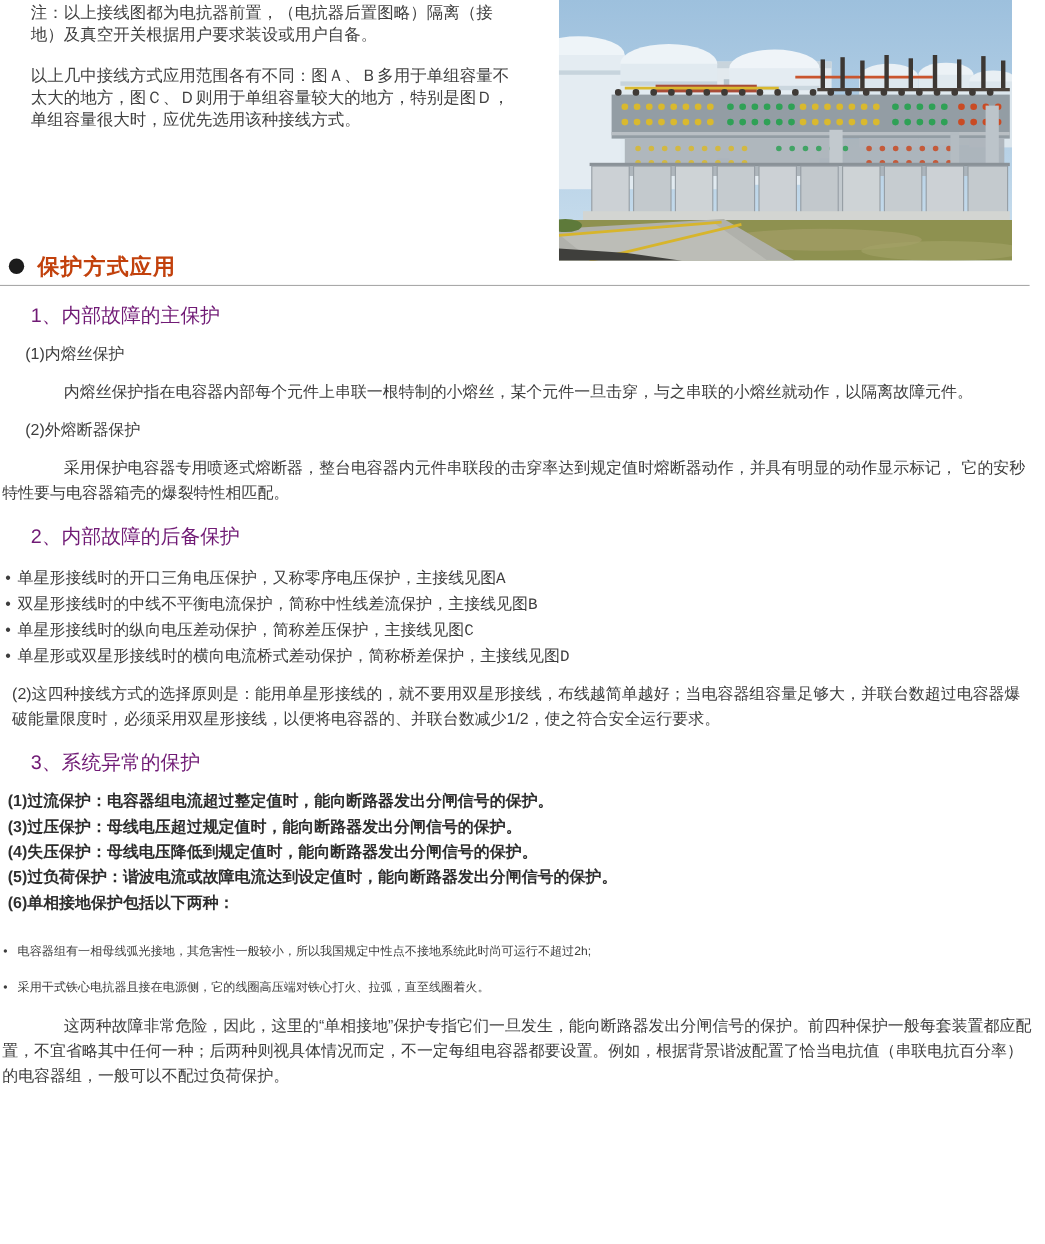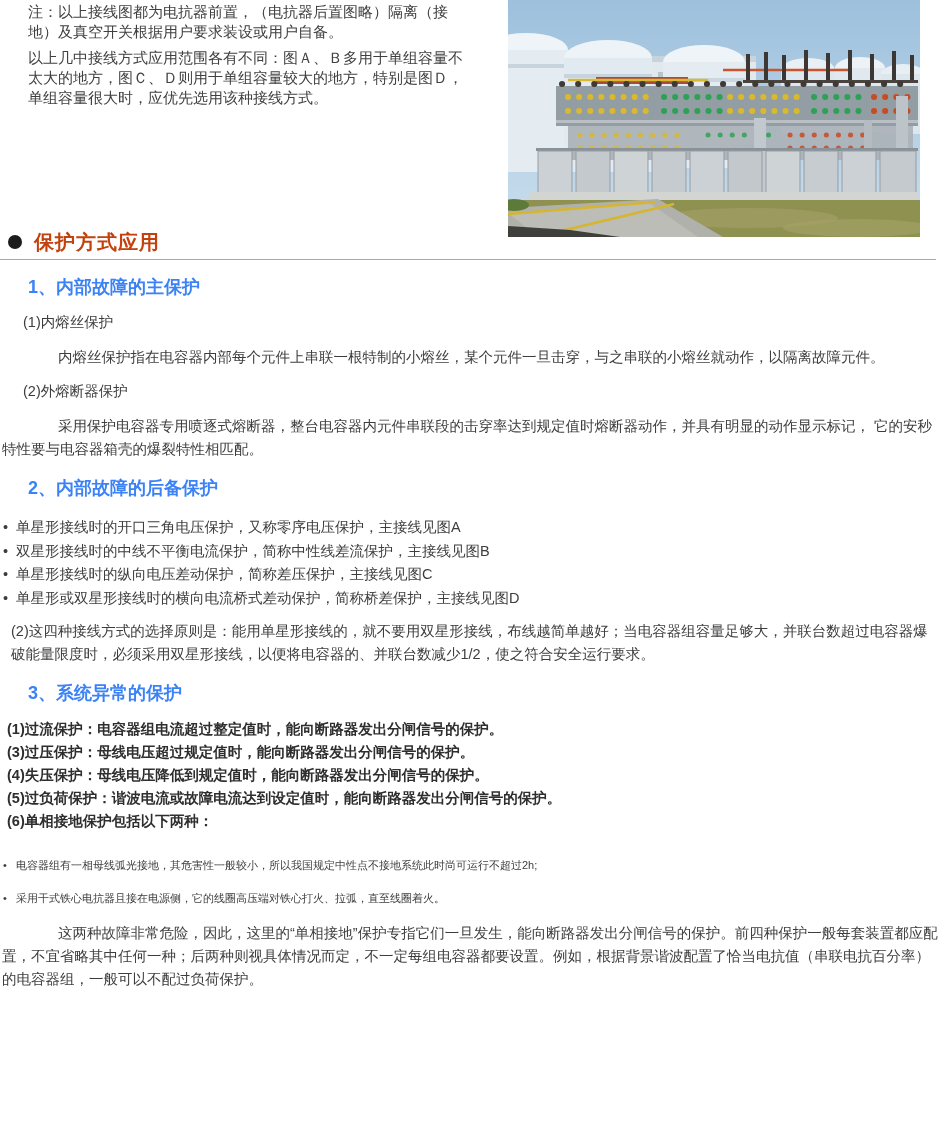--- a/index.html
+++ b/index.html
@@ -2,38 +2,38 @@
 <html><head>
 <meta charset="utf-8">
 <style>
   html,body{margin:0;padding:0;background:#ffffff;}
   .page{position:relative;width:950px;height:1131px;background:#fff;overflow:hidden;
         font-family:"Liberation Sans","DejaVu Sans",sans-serif;color:#3d3d3d;}
 
   
   .top-notes{position:absolute;left:28px;top:2px;width:437px;font-size:15px;line-height:20px;color:#404040;}
   .top-notes p{margin:0;}
-  .top-notes p + p{margin-top:6px;}
+  .top-notes p + p{margin-top:18px;}
 
   
   .photo{position:absolute;left:508px;top:0;width:412px;height:237px;overflow:hidden;}
 
   
   .main{position:absolute;left:0;top:230px;width:950px;}
   .sec-head{display:flex;align-items:center;height:24px;padding-left:8px;}
   .dot{width:14px;height:14px;border-radius:50%;background:#1c1c1c;margin-right:12px;flex:0 0 auto;}
   .sec-title{font-size:20px;font-weight:700;color:#c2410c;letter-spacing:1px;}
   .rule{border:0;border-top:1px solid #a9a9a9;margin:5px 14px 0 0;}
 
-  .h2{font-size:18px;line-height:22px;font-weight:700;color:#3b82f6;padding-left:28px;margin:16px 0 0;}
+  .h2{font-size:18px;line-height:22px;font-weight:400;color:#701a75;padding-left:28px;margin:16px 0 0;}
   .sublabel{font-size:14.5px;line-height:20px;padding-left:23px;margin:14px 0 0;}
   .para{font-size:14.5px;line-height:23px;margin:14px 0 0;padding:0 12px 0 2px;text-indent:56px;}
   .para-flush{font-size:14.5px;line-height:23px;margin:10px 4px 0;padding:0 12px 0 7px;text-indent:0;}
   .ul{margin:17px 0 0;padding:0 12px 0 3px;font-size:14.5px;line-height:23.5px;}
-  .ul p{margin:0;}
+  .ul p{margin:0;font-family:Liberation Mono, monospace;}
   .b{display:inline-block;width:13px;color:#3d3d3d;}
   .blist{margin:14px 0 0;padding:0 12px 0 7px;font-size:14.5px;line-height:23px;}
   .blist p{margin:0;font-weight:700;color:#2e2e2e;}
   .sbullet{font-size:11px;line-height:23px;margin:10px 0 0;padding:0 12px 0 3px;}
   .sbullet.first{margin-top:21px;}
   .mt12{margin-top:12px;}.mt16{margin-top:16px;}
 </style>
 </head>
 <body>
 

